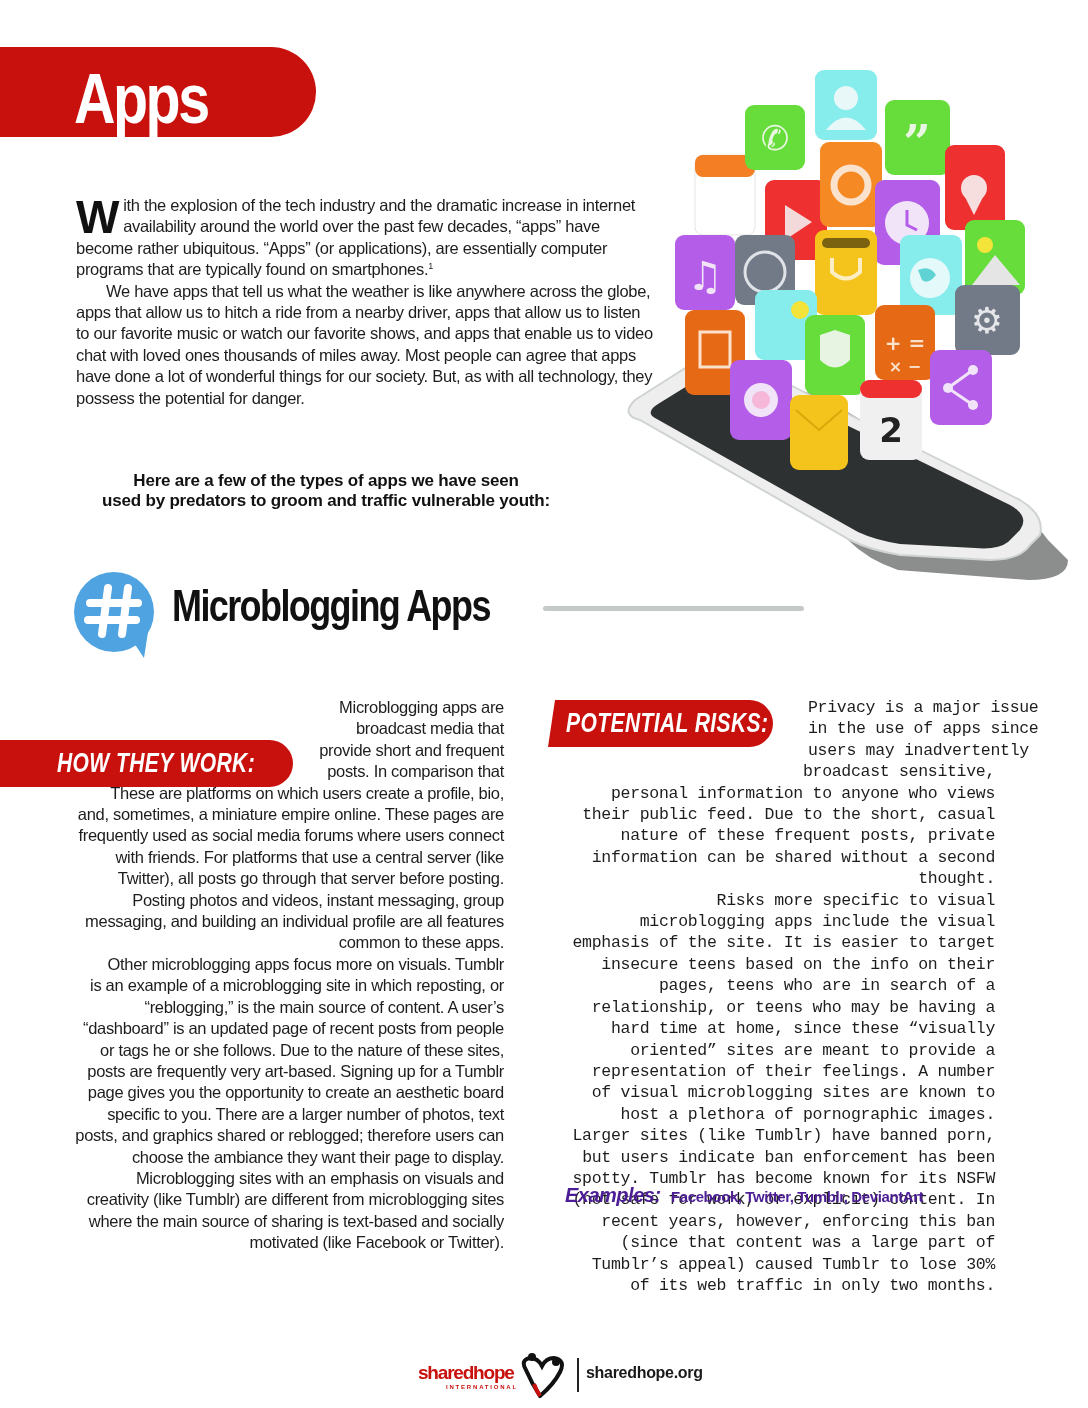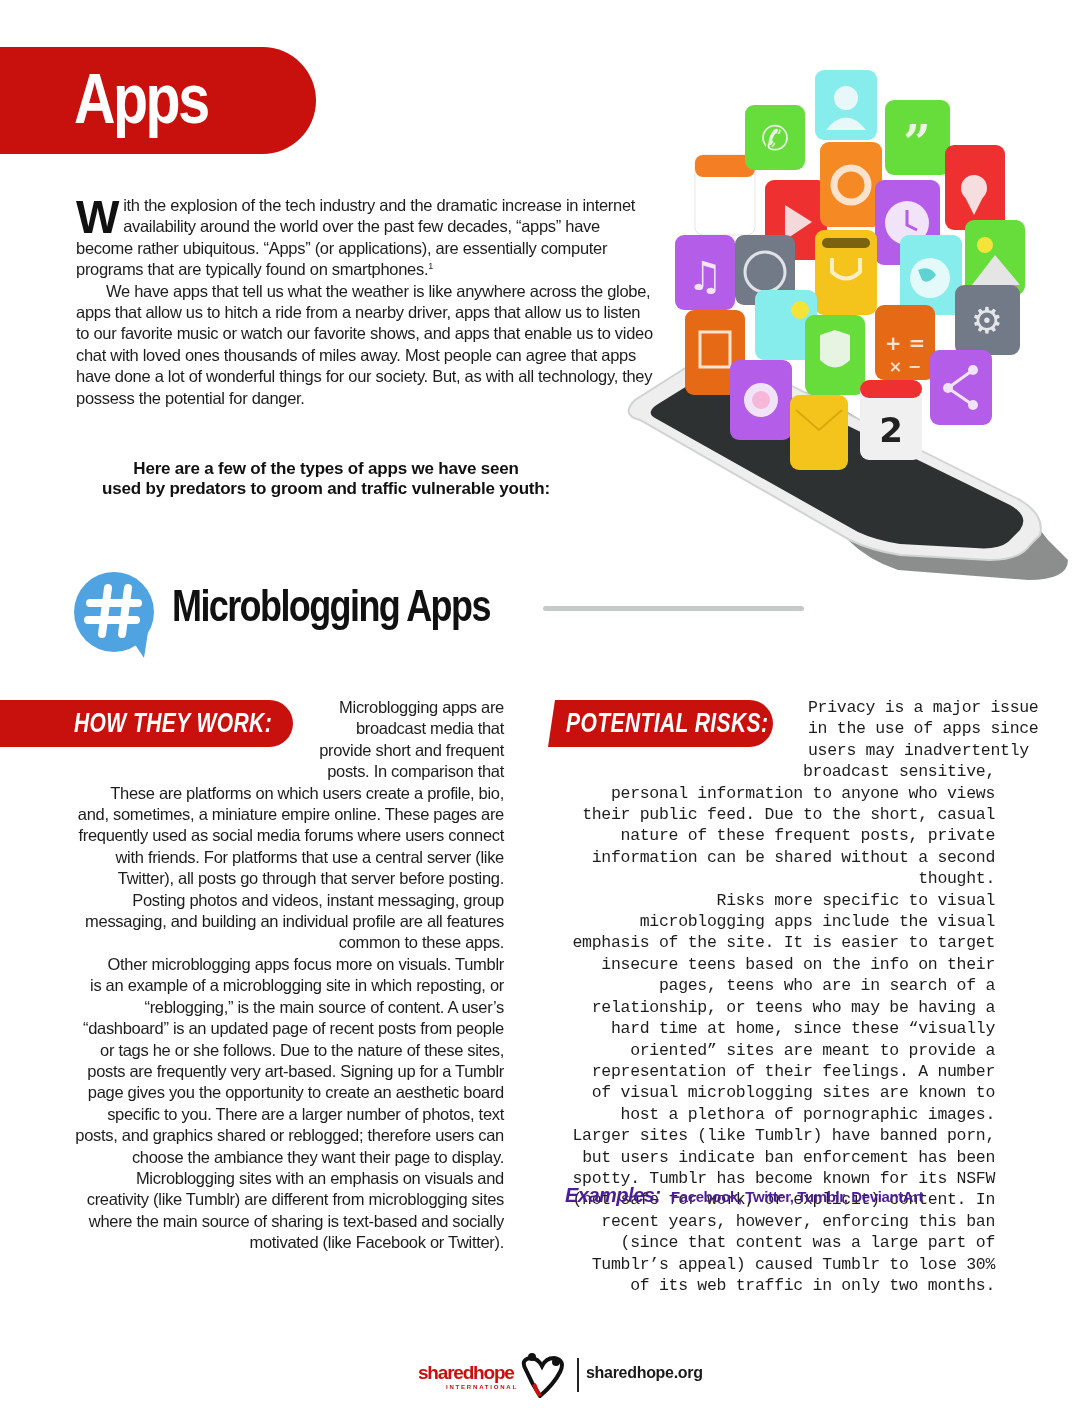--- a/index.html
+++ b/index.html
@@ -1,21 +1,21 @@
 <!DOCTYPE html>
 <html><head>
 <meta charset="utf-8">
 <style>
   * { box-sizing: border-box; margin: 0; padding: 0; }
   html, body { width: 1088px; height: 1408px; background: #ffffff; overflow: hidden; }
   body { position: relative; font-family: "Liberation Sans", sans-serif; color: #1a1a1a; }
 
   
   .title-banner {
-    position: absolute; left: 0; top: 47px; width: 316px; height: 107px;
+    position: absolute; left: 0; top: 47px; width: 316px; height: 90px;
     background: #c8100d; border-radius: 0 56px 56px 0;
   }
   .title-banner .title {
     position: absolute; left: 74px; top: 12px;
     color: #fff; font-weight: bold; font-size: 70px; letter-spacing: -3px;
     transform: scaleX(0.82); transform-origin: left center;
   }
 
   
   .intro {
@@ -25,21 +25,21 @@
   }
   .intro p { margin: 0; }
   .intro .indent { text-indent: 30px; }
   .dropcap {
     float: left; font-size: 46px; font-weight: 900; line-height: 36px;
     margin: 4px 4px 0 0; color: #111;
   }
   sup { font-size: 9px; vertical-align: super; line-height: 0; }
 
   .lead-in {
-    position: absolute; left: 66px; top: 459px; width: 520px;
+    position: absolute; left: 66px; top: 471px; width: 520px;
     text-align: center; font-weight: bold; font-size: 17px; line-height: 20px;
     color: #111; letter-spacing: -0.2px;
   }
 
   
   .hash-icon { position: absolute; left: 70px; top: 568px; width: 92px; height: 92px; }
   .section-title {
     position: absolute; left: 172px; top: 580px;
     font-size: 45px; font-weight: bold; color: #111; letter-spacing: -2px;
     transform: scaleX(0.8); transform-origin: left center; white-space: nowrap;
@@ -51,21 +51,21 @@
 
   
   .illustration { position: absolute; left: 600px; top: 60px; width: 488px; height: 560px; }
 
   
   .sub-banner {
     position: absolute; height: 47px; background: #c8100d;
     color: #fff; font-weight: bold; font-style: italic; font-size: 27px;
     display: flex; align-items: center;
   }
-  .sub-banner.left { left: 0; top: 700px; width: 293px; border-radius: 0 24px 24px 0; }
+  .sub-banner.left { left: 0; top: 740px; width: 293px; border-radius: 0 24px 24px 0; justify-content: center; }
   .sub-banner.right { left: 548px; top: 700px; width: 225px; border-radius: 0 24px 24px 0;
     clip-path: polygon(7px 0, 100% 0, 100% 100%, 0 100%); }
   .sub-banner span { display: inline-block; transform: scaleX(0.78); transform-origin: left center; white-space: nowrap; letter-spacing: 0.5px; }
   .sub-banner.left span { margin-left: 74px; }
   .sub-banner.right span { margin-left: 18px; }
 
   .col {
     position: absolute; font-size: 16.5px; line-height: 21.4px; color: #1d1d1d; letter-spacing: -0.3px; text-align: right;
   }
   .col p { margin: 0; }

